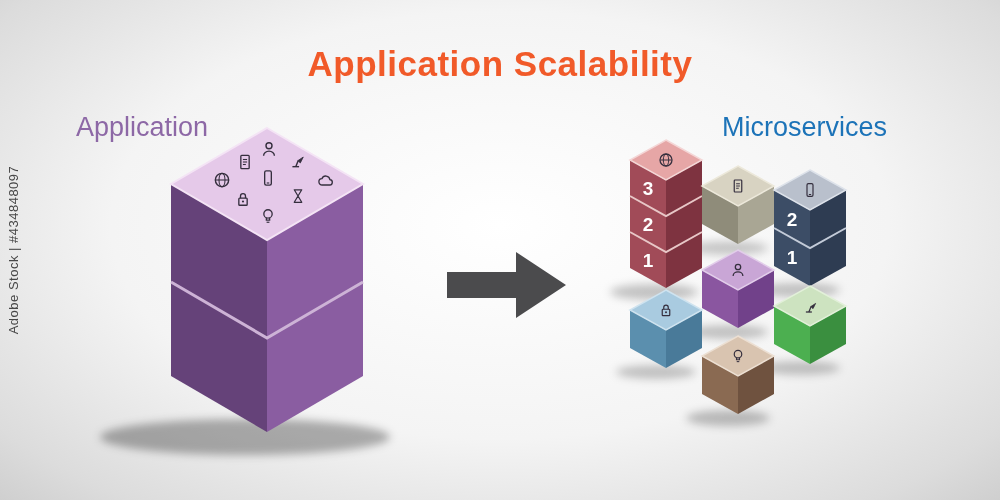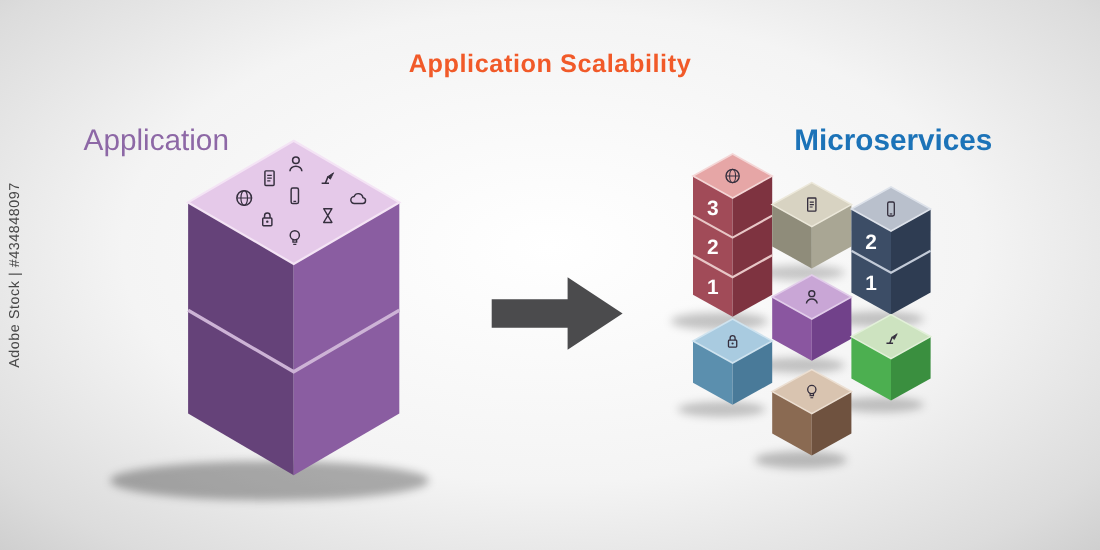--- a/index.html
+++ b/index.html
@@ -3,29 +3,29 @@
 <meta charset="utf-8">
 <style>
   html,body{margin:0;padding:0;}
   .stage{
     position:relative;width:1000px;height:500px;overflow:hidden;
     background:radial-gradient(ellipse at 50% 45%, #ffffff 0%, #f4f4f4 55%, #dcdcdc 88%, #cfcfcf 100%);
     font-family:"Liberation Sans", sans-serif;
   }
   .title{
     position:absolute;top:44px;left:0;width:100%;text-align:center;
-    font-size:23px;font-weight:600;color:#f15a29;letter-spacing:.5px;
+    font-size:35px;font-weight:600;color:#f15a29;letter-spacing:.5px;
   }
   .label-mono{
     position:absolute;top:112px;left:76px;
     font-size:27px;font-weight:500;color:#8d68a6;
   }
   .label-micro{
     position:absolute;top:112px;left:722px;
-    font-size:27px;font-weight:700;color:#1c73b8;
+    font-size:27px;font-weight:400;color:#1c73b8;
   }
   .watermark{
     position:absolute;top:50%;left:13px;
     transform:translate(-50%,-50%) rotate(-90deg);
     white-space:nowrap;font-size:13px;color:#474747;letter-spacing:.5px;
   }
   svg.scene{position:absolute;inset:0;}
   .icon{color:#352f3e;}
   .cube-num{
     fill:#ffffff;font-family:"Liberation Sans",sans-serif;

